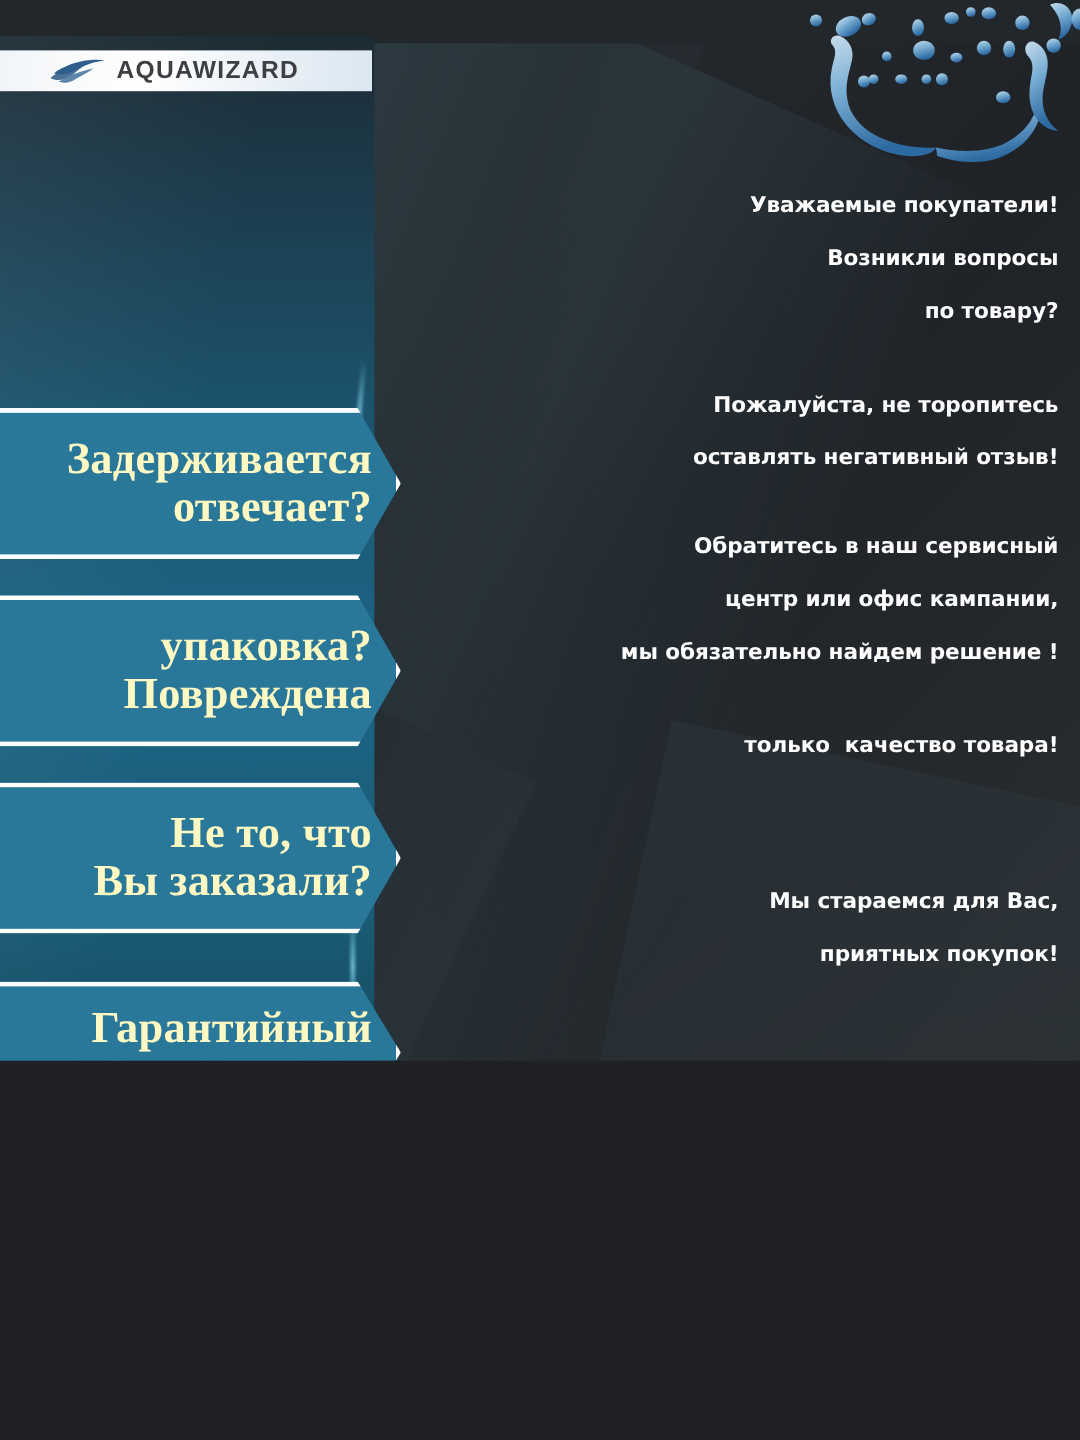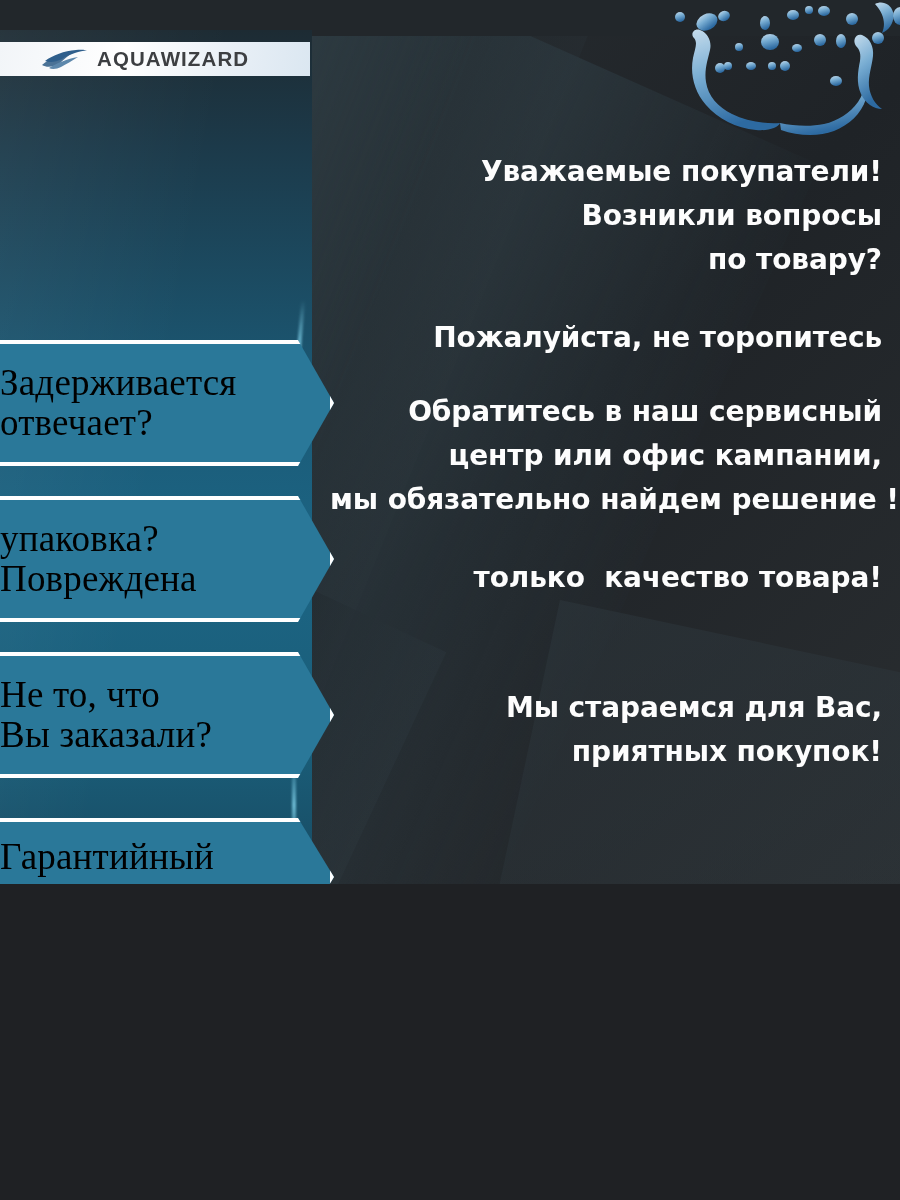--- a/index.html
+++ b/index.html
@@ -114,23 +114,24 @@
     box-sizing:border-box;
     display:flex;align-items:center;
     background:#2a7899;
     border:4px solid #ffffff;
     -webkit-clip-path:polygon(0 0,calc(100% - 36px) 0,100% 50%,calc(100% - 36px) 100%,0 100%);
     clip-path:polygon(0 0,calc(100% - 36px) 0,100% 50%,calc(100% - 36px) 100%,0 100%);
   }
   .banner-inner{
     width:310px;
     padding-right:14px;
-    color:#000000;
+    text-align:right;
+    color:#fef9c3;
     font-family:"Liberation Serif",serif;
-    font-weight:normal;
+    font-weight:bold;
     line-height:1.08;
     letter-spacing:.2px;
   }
   .b1{top:340px;height:126px;}
   .b1 .banner-inner{font-size:37px;padding-right:12px;}
   .b2{top:496px;height:126px;}
   .b2 .banner-inner{font-size:37px;}
   .b3{top:652px;height:126px;}
   .b3 .banner-inner{font-size:37px;}
   .b4{top:818px;height:118px;}
@@ -139,21 +140,21 @@
   
   .messages{
     position:absolute;left:330px;top:150px;width:552px;
     text-align:right;
   }
   .msg-block{margin-bottom:34px;}
   .msg-line{
     color:#fdfdfd;
     font-family:"DejaVu Sans",sans-serif;
     font-weight:bold;
-    font-size:28px;
+    font-size:18px;
     line-height:44px;
     letter-spacing:-0.1px;
     white-space:pre;
   }
   .msg-block.tight{margin-bottom:30px;}
   .msg-spacer{height:52px;}
 
   
   .splash{position:absolute;left:660px;top:-14px;width:250px;height:165px;}
 </style>
@@ -263,20 +264,21 @@
   <div class="messages">
 
     <div class="msg-block">
       <div class="msg-line">Уважаемые покупатели!</div>
       <div class="msg-line">Возникли вопросы</div>
       <div class="msg-line">по товару?</div>
     </div>
 
     <div class="msg-block tight">
       <div class="msg-line">Пожалуйста, не торопитесь</div>
+      <div class="msg-line">оставлять негативный отзыв!</div>
     </div>
 
     <div class="msg-block">
       <div class="msg-line">Обратитесь в наш сервисный</div>
       <div class="msg-line">центр или офис кампании,</div>
       <div class="msg-line">мы обязательно найдем решение !</div>
     </div>
 
 
 

